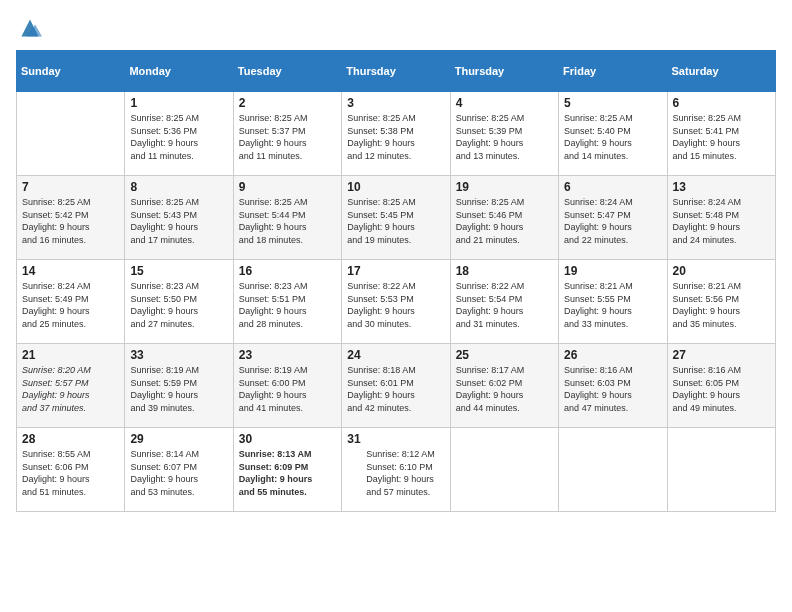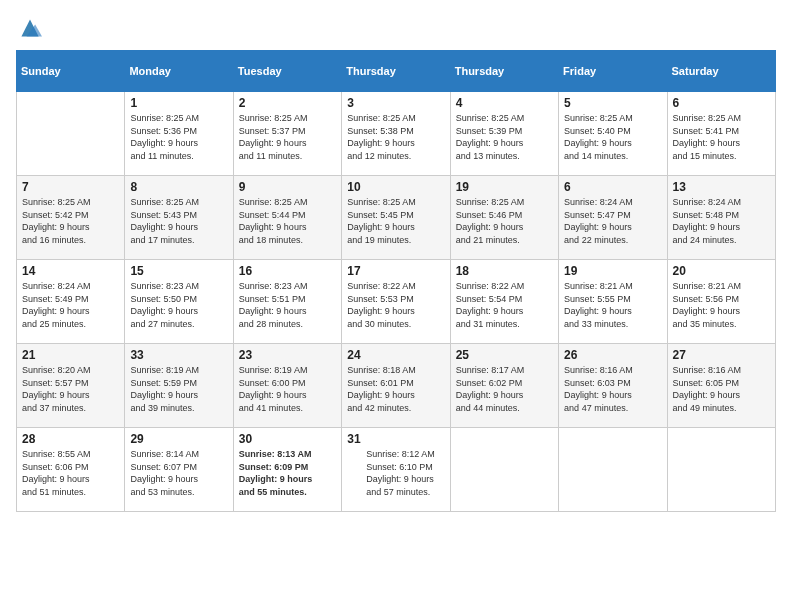--- a/index.html
+++ b/index.html
@@ -271,21 +271,21 @@
             <span class="day-number">20</span>
             <div class="day-info" style="white-space: pre-line;">Sunrise: 8:21 AM
 Sunset: 5:56 PM
 Daylight: 9 hours
 and 35 minutes.</div>
           </td>
         </tr>
         <tr>
           <td>
             <span class="day-number">21</span>
-            <div class="day-info" style="white-space: pre-line;">Sunrise: 8:20 AM
+            <div class="day-info" style="white-space: pre-line; font-style: italic;">Sunrise: 8:20 AM
 Sunset: 5:57 PM
 Daylight: 9 hours
 and 37 minutes.</div>
           </td>
           <td>
             <span class="day-number">33</span>
             <div class="day-info" style="white-space: pre-line;">Sunrise: 8:19 AM
 Sunset: 5:59 PM
 Daylight: 9 hours
 and 39 minutes.</div>

